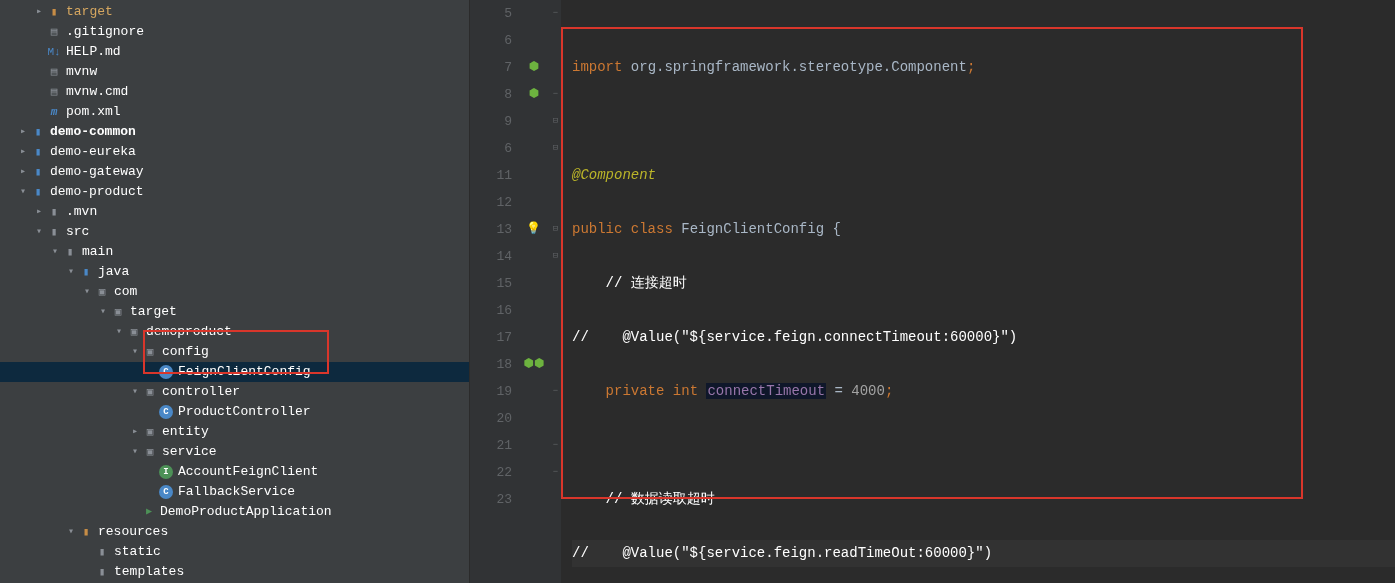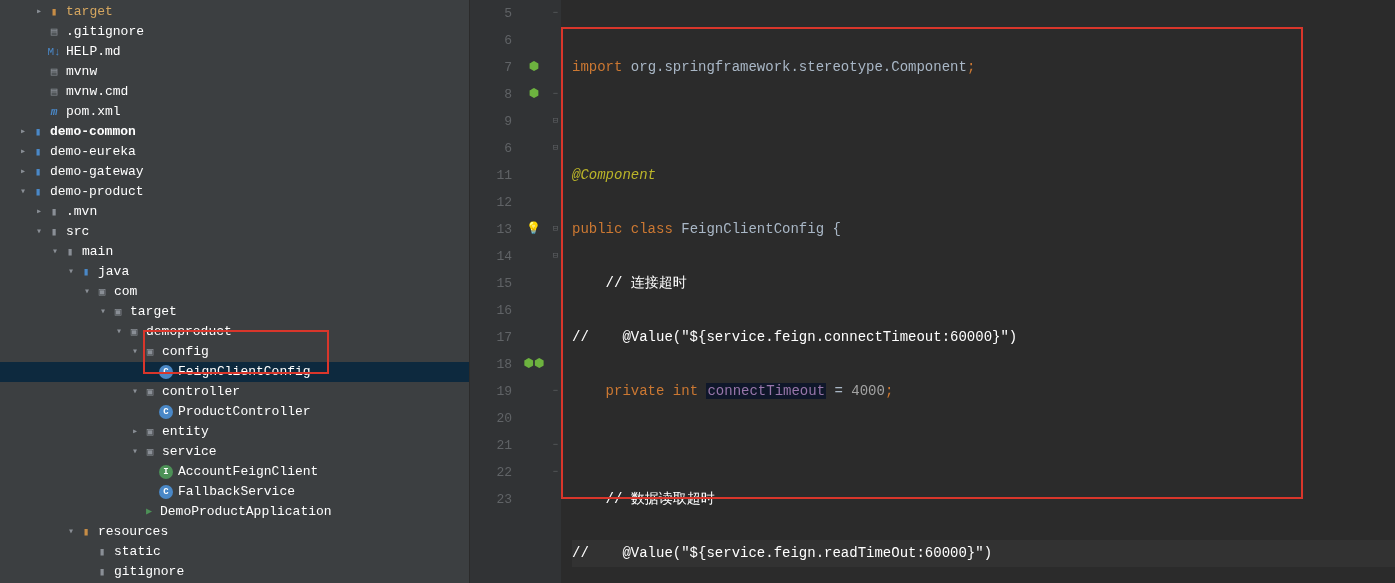--- a/index.html
+++ b/index.html
@@ -328,21 +328,21 @@
     <div class="row">
         <span class="indent" style="width:80px"></span>
         <span class="arrow blank">▸</span>
         <span class="ic folder">▮</span>
         <span class="txt">static</span>
       </div>
     <div class="row">
         <span class="indent" style="width:80px"></span>
         <span class="arrow blank">▸</span>
         <span class="ic folder">▮</span>
-        <span class="txt">gitignore</span>
+        <span class="txt">templates</span>
       </div>
     <div class="row">
         <span class="indent" style="width:80px"></span>
         <span class="arrow blank">▸</span>
         <span class="txt">application.yml</span>
       </div>
   </div>
   <div class="highlight-box"></div>
 </div>
 

